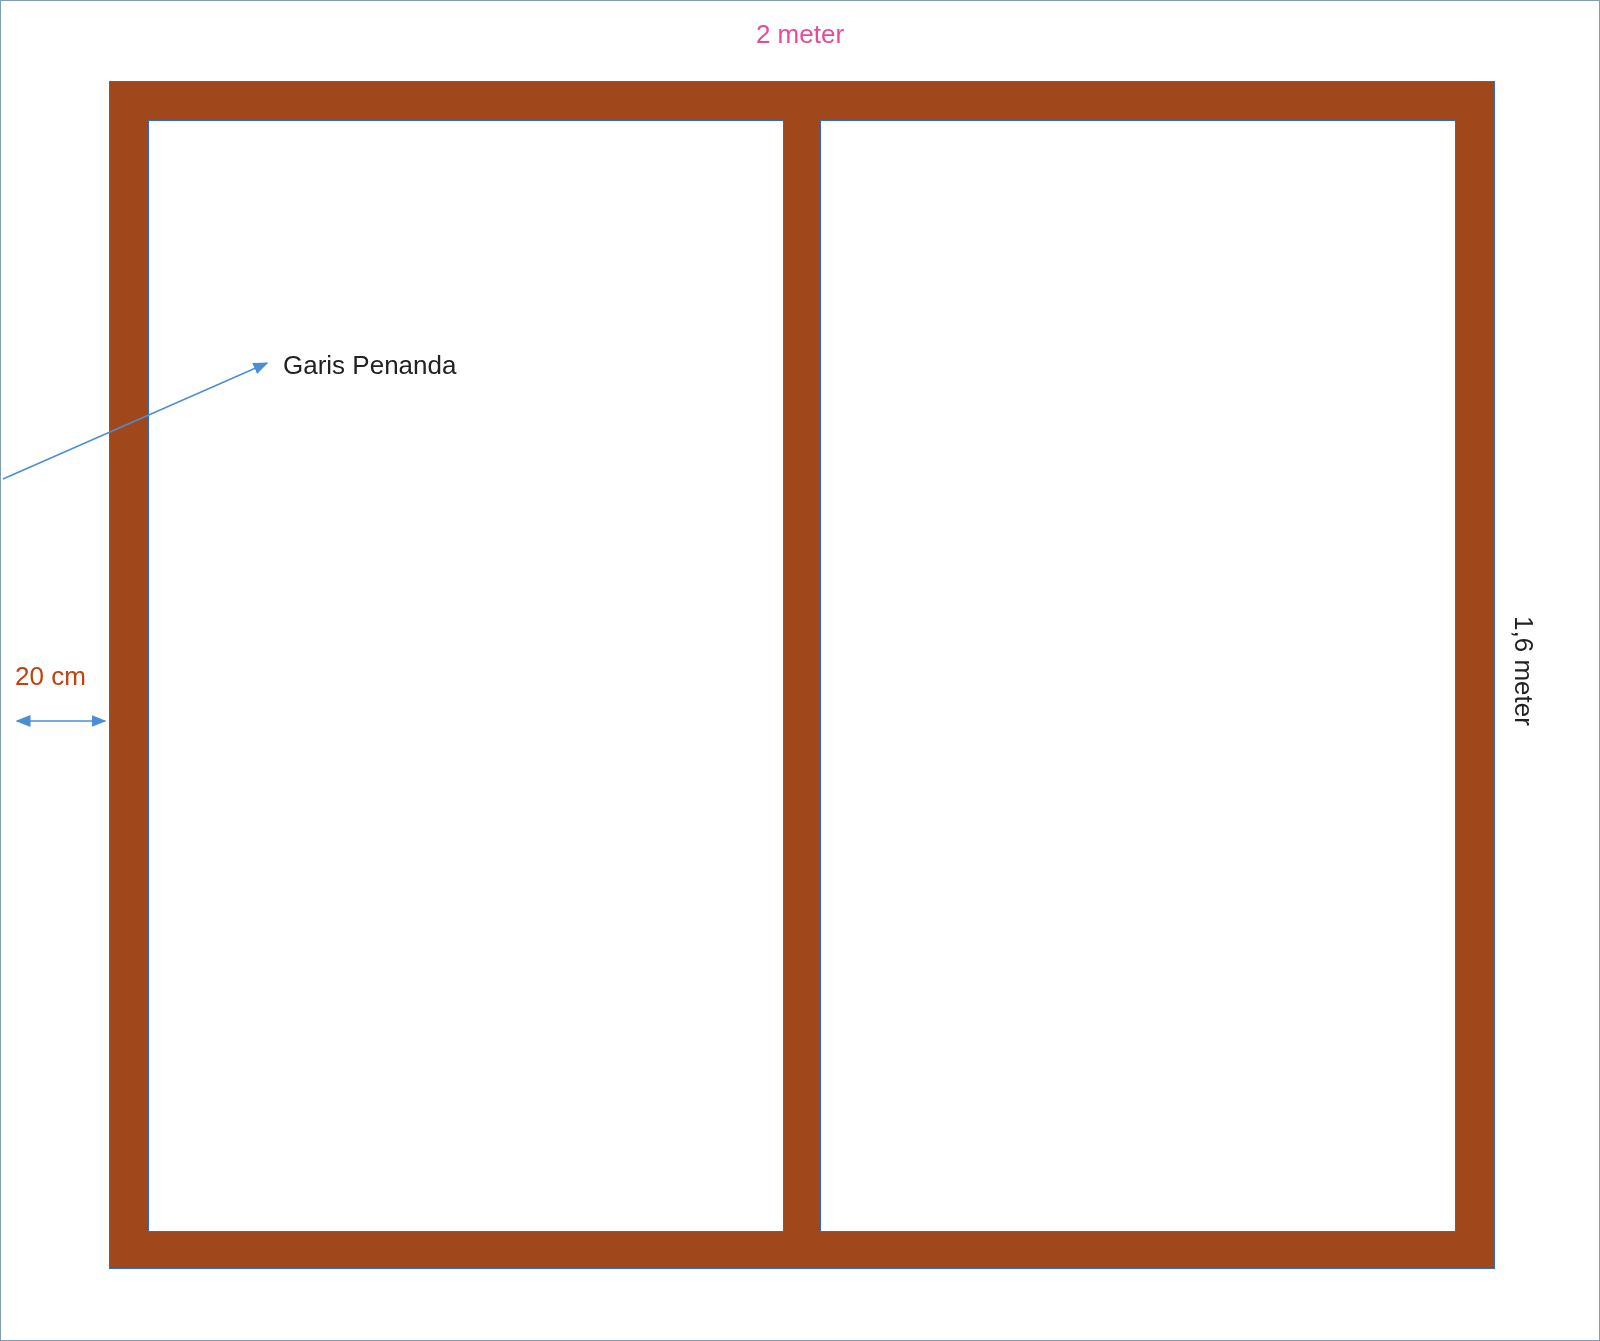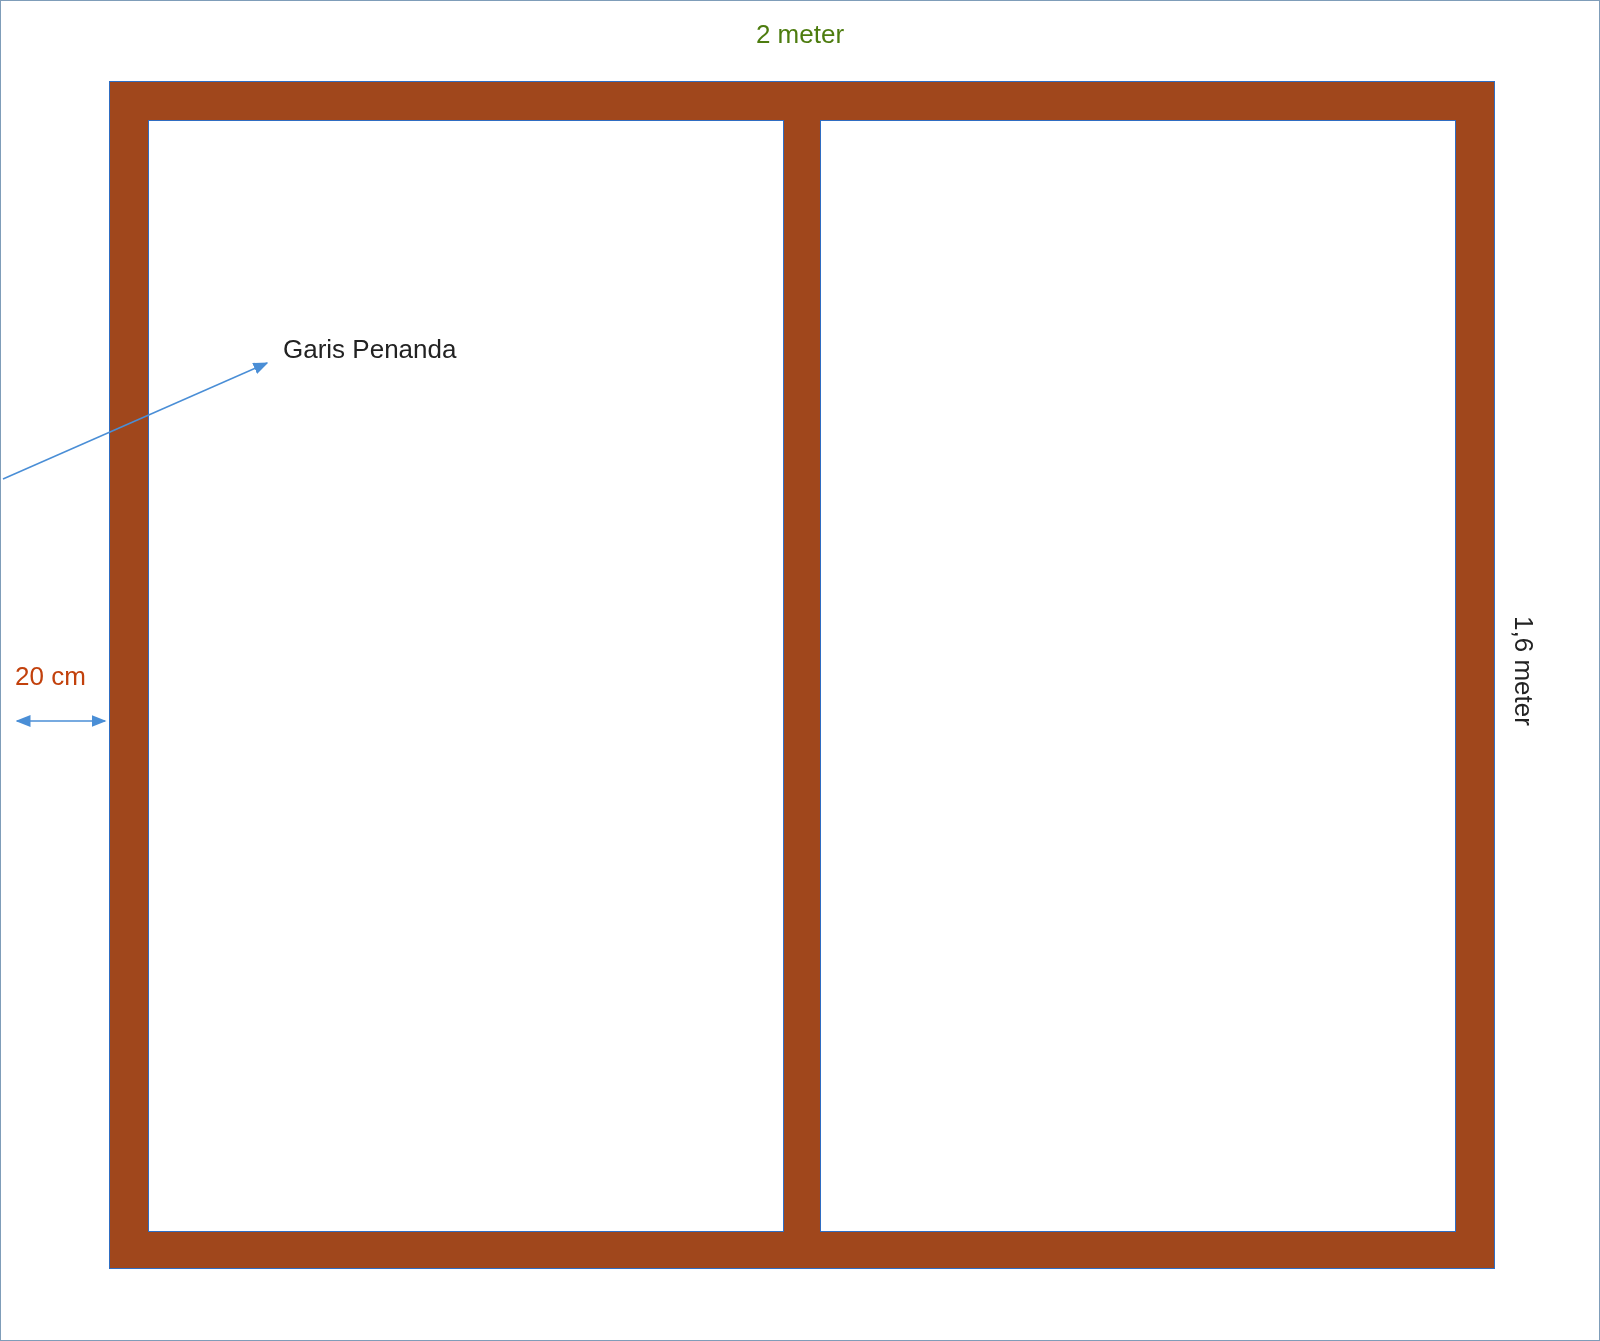--- a/index.html
+++ b/index.html
@@ -23,21 +23,21 @@
       border: 1px solid #7f9db9;
       background: #ffffff;
     }
     .label-top {
       position: absolute;
       top: 18px;
       left: 0;
       width: 100%;
       text-align: center;
       font-size: 26px;
-      color: #4d7c0f;
+      color: #ec4899;
     }
     .label-right {
       position: absolute;
       right: 20px;
       top: 50%;
       transform: translateY(-50%) rotate(90deg);
       transform-origin: center;
       font-size: 26px;
       color: #222;
       white-space: nowrap;
@@ -72,21 +72,21 @@
       top: 38px;
       right: 38px;
       width: 636px;
       height: 1112px;
       background: #ffffff;
       border: 1px solid #2f6dc2;
     }
     .annotation-text {
       position: absolute;
       left: 282px;
-      top: 333px;
+      top: 349px;
       font-size: 26px;
       color: #222;
     }
     .arrow-svg {
       position: absolute;
       top: 0;
       left: 0;
       pointer-events: none;
     }
   </style>

